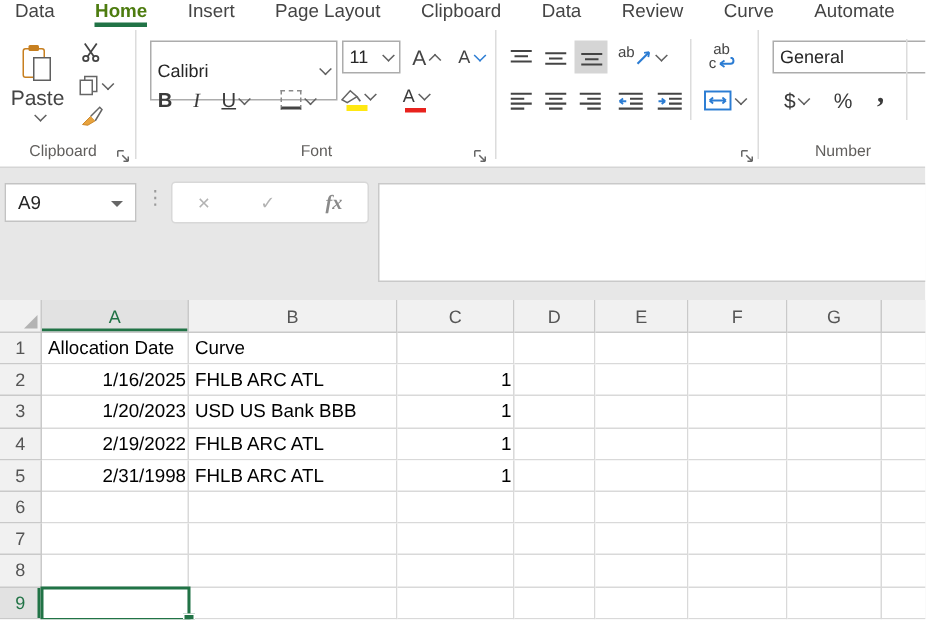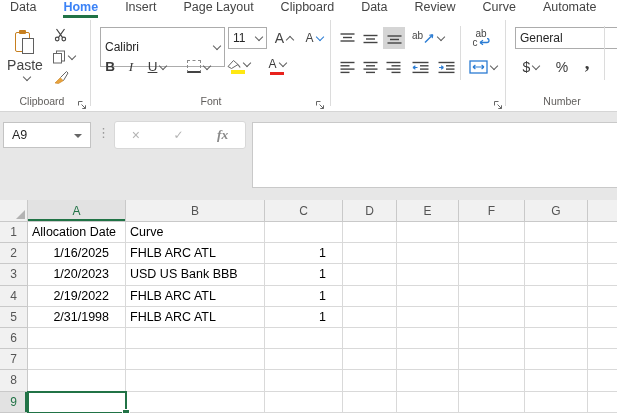--- a/index.html
+++ b/index.html
@@ -5,21 +5,21 @@
   html,body{margin:0;padding:0;background:#fff;}
   .app{position:relative;width:617px;height:413px;overflow:hidden;background:#fff;
        font-family:"Liberation Sans",sans-serif;-webkit-font-smoothing:antialiased;}
   .abs{position:absolute;}
 
   
   .tabbar{left:0;top:0;width:617px;height:18px;background:#fff;display:flex;gap:27px;
           padding-left:10px;box-sizing:border-box;align-items:flex-start;}
   .tab{font-size:12.5px;color:#444;line-height:14px;padding-top:0;height:18px;box-sizing:border-box;
        white-space:nowrap;cursor:default;}
-  .tab.active{color:#3b82f6;font-weight:bold;border-bottom:3px solid #217346;}
+  .tab.active{color:#4d7c0f;font-weight:bold;border-bottom:3px solid #217346;}
 
   
   .ribbon{left:0;top:18px;width:617px;height:94px;background:#fff;border-bottom:1px solid #D5D5D5;box-sizing:border-box;}
   .vsep{position:absolute;width:1px;background:#DCDCDC;}
   .grouplabel{position:absolute;font-size:10.5px;color:#605E5C;text-align:center;}
   .rbtn{position:absolute;display:flex;align-items:center;justify-content:center;color:#444;box-sizing:border-box;}
   .rbtn.active{background:#D5D5D5;}
   .combo{position:absolute;background:#fff;border:1px solid #ACACAC;box-sizing:border-box;
          display:flex;align-items:center;font-size:12px;color:#262626;padding:0 4px;}
   .combo .grow{flex:1;}
@@ -57,21 +57,21 @@
   .grid{left:0;top:200px;width:617px;height:213px;background:#fff;}
   .gh{position:absolute;box-sizing:border-box;background:#F1F1F1;border-right:1px solid #C9C9C9;border-bottom:1px solid #C9C9C9;
       font-size:12px;color:#555;display:flex;align-items:center;justify-content:center;}
   .gh.selcol{background:#E2E2E2;color:#217346;box-shadow:inset 0 -2px 0 #217346;}
   .gh.selrow{background:#E2E2E2;color:#217346;box-shadow:inset -2px 0 0 #217346;}
   .corner{position:absolute;box-sizing:border-box;background:#F1F1F1;border-right:1px solid #C9C9C9;border-bottom:1px solid #C9C9C9;}
   .corner-tri{position:absolute;right:2px;bottom:2px;width:0;height:0;border-left:9px solid transparent;border-bottom:9px solid #B3B3B3;}
   .cell{position:absolute;box-sizing:border-box;border-right:1px solid #D9D9D9;border-bottom:1px solid #D9D9D9;
         font-size:12.5px;color:#000;display:flex;align-items:center;overflow:hidden;white-space:nowrap;background:#fff;}
   .cell.al{justify-content:flex-start;padding-left:4px;}
-  .cell.ar{justify-content:flex-end;padding-right:16px;}
+  .cell.ar{justify-content:flex-end;padding-right:1px;}
   .selbox{position:absolute;border:2px solid #217346;box-sizing:border-box;background:transparent;}
   .fillhandle{position:absolute;width:6px;height:6px;background:#217346;border:1px solid #fff;box-sizing:content-box;}
 </style>
 </head>
 <body>
 
 <div class="app">
 
   <div class="abs tabbar" id="tabbar">
       <span class="tab">Data</span>

